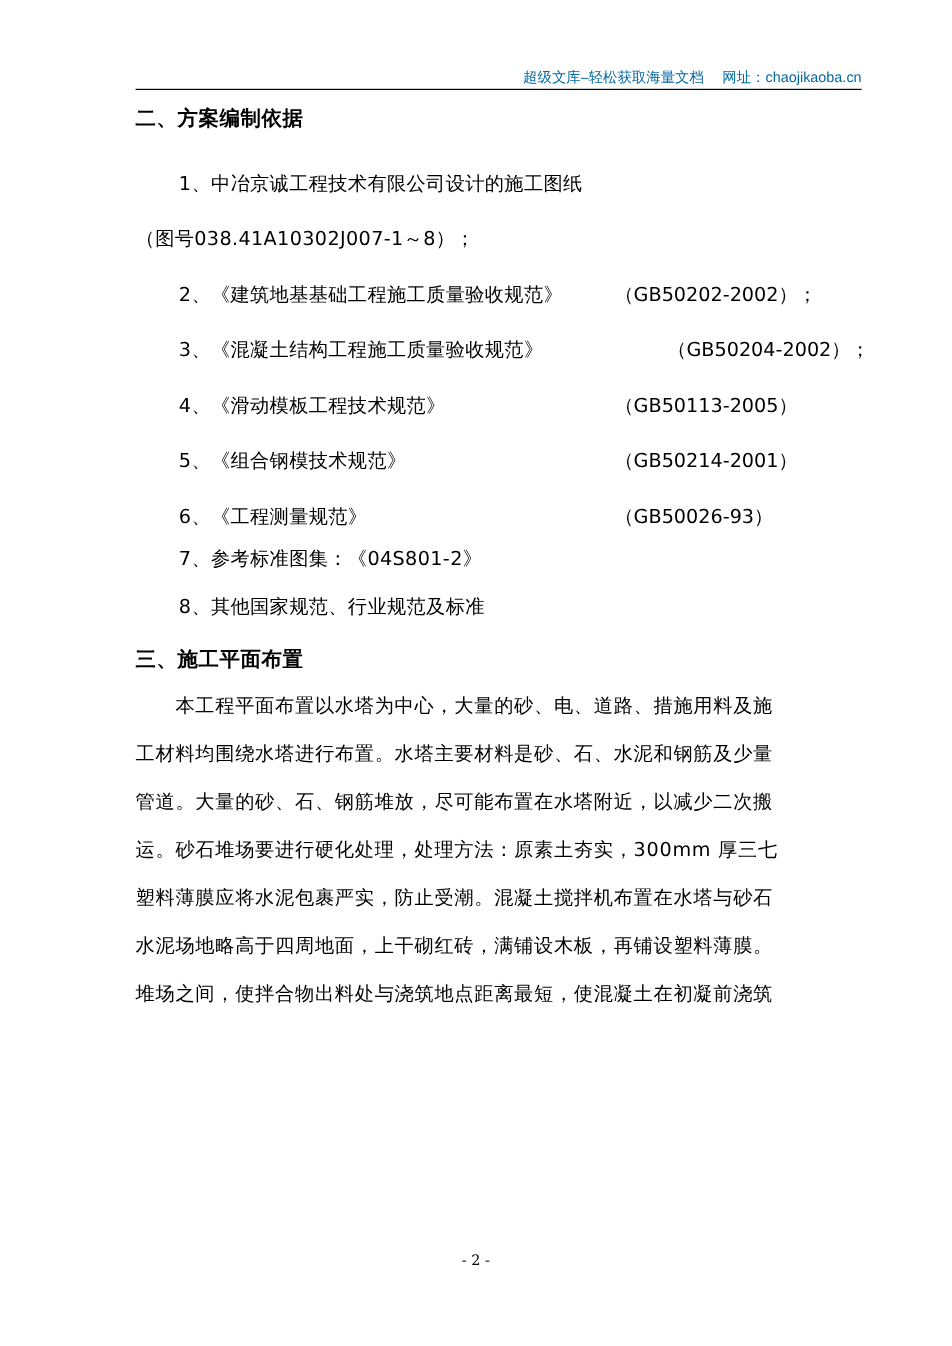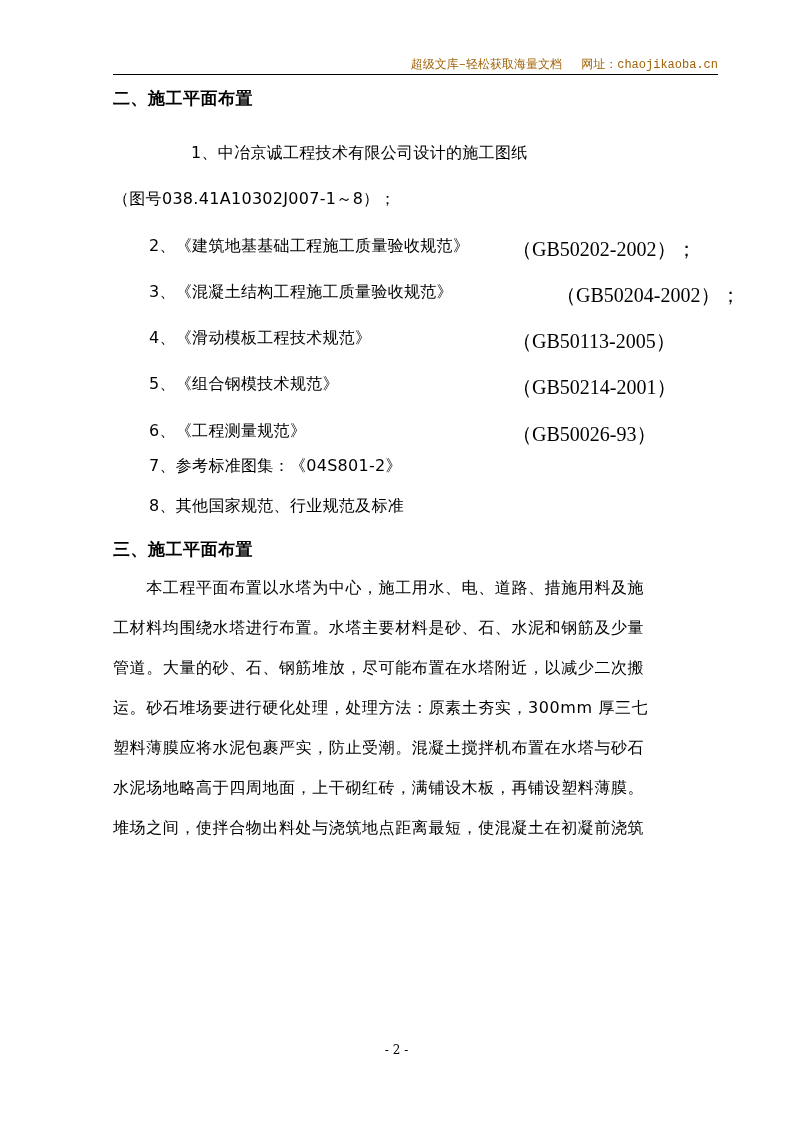--- a/index.html
+++ b/index.html
@@ -1,35 +1,35 @@
 <!DOCTYPE html>
 <html><head>
 <meta charset="utf-8">
 <style>
   html, body { margin:0; padding:0; background:#ffffff; }
   body { width:793px; height:1122px; position:relative; overflow:hidden; color:#000; font-family:"DejaVu Sans", sans-serif; }
-  .header-text { position:absolute; right:75px; top:56px; font-family:Liberation Mono, monospace; font-size:12px; color:#a16207; white-space:pre; }
+  .header-text { position:absolute; right:75px; top:56px; font-family:Liberation Sans, sans-serif; font-size:12px; color:#0369a1; white-space:pre; }
   .header-line { position:absolute; left:113px; right:75px; top:74px; height:0; border-top:1px solid #000; }
   .h2 { position:absolute; left:113px; font-size:17px; font-weight:bold; letter-spacing:0.5px; }
   .line { position:absolute; font-size:16px; white-space:nowrap; letter-spacing:0.3px; }
-  .ref-code { position:absolute; font-size:20px; white-space:nowrap;font-family:Liberation Serif, serif; }
+  .ref-code { position:absolute; font-size:16px; white-space:nowrap; }
   .para { position:absolute; left:113px; width:612px; font-size:16px; line-height:40px; text-align:justify; letter-spacing:0.6px; }
   .para span { display:block; white-space:nowrap; }
   .footer { position:absolute; top:1043px; left:0; right:0; text-align:center; font-family:"DejaVu Serif", serif; font-size:12px; }
 </style>
 </head>
 <body>
 
 <div>
   <div class="header-text">超级文库–轻松获取海量文档　 网址：chaojikaoba.cn</div>
   <div class="header-line"></div>
 
-  <div class="h2" style="top:87px;">二、施工平面布置</div>
+  <div class="h2" style="top:87px;">二、方案编制依据</div>
 
-  <div class="line" style="left:149px; top:143px;margin-left:42px;">1、中冶京诚工程技术有限公司设计的施工图纸</div>
+  <div class="line" style="left:149px; top:143px;">1、中冶京诚工程技术有限公司设计的施工图纸</div>
   <div class="line" style="left:113px; top:189px;">（图号038.41A10302J007-1～8）；</div>
 
   <div class="line" style="left:149px; top:236px;">2、《建筑地基基础工程施工质量验收规范》</div>
   <div class="ref-code" style="left:512px; top:236px;">（GB50202-2002）；</div>
 
   <div class="line" style="left:149px; top:282px;">3、《混凝土结构工程施工质量验收规范》</div>
   <div class="ref-code" style="left:512px; top:282px;margin-left:44px;">（GB50204-2002）；</div>
 
   <div class="line" style="left:149px; top:328px;">4、《滑动模板工程技术规范》</div>
   <div class="ref-code" style="left:512px; top:328px;">（GB50113-2005）</div>
@@ -39,21 +39,21 @@
 
   <div class="line" style="left:149px; top:421px;">6、《工程测量规范》</div>
   <div class="ref-code" style="left:512px; top:421px;">（GB50026-93）</div>
 
   <div class="line" style="left:149px; top:456px;">7、参考标准图集：《04S801-2》</div>
   <div class="line" style="left:149px; top:496px;">8、其他国家规范、行业规范及标准</div>
 
   <div class="h2" style="top:538px;">三、施工平面布置</div>
 
   <div class="para" style="top:568px;">
-    <span>　　本工程平面布置以水塔为中心，施工用水、电、道路、措施用料及施</span>
+    <span>　　本工程平面布置以水塔为中心，大量的砂、电、道路、措施用料及施</span>
     <span>工材料均围绕水塔进行布置。水塔主要材料是砂、石、水泥和钢筋及少量</span>
     <span>管道。大量的砂、石、钢筋堆放，尽可能布置在水塔附近，以减少二次搬</span>
     <span>运。砂石堆场要进行硬化处理，处理方法：原素土夯实，300mm 厚三七</span>
     <span>塑料薄膜应将水泥包裹严实，防止受潮。混凝土搅拌机布置在水塔与砂石</span>
     <span>水泥场地略高于四周地面，上干砌红砖，满铺设木板，再铺设塑料薄膜。</span>
     <span>堆场之间，使拌合物出料处与浇筑地点距离最短，使混凝土在初凝前浇筑</span>
   </div>
 
   <div class="footer">- 2 -</div>
 </div>

